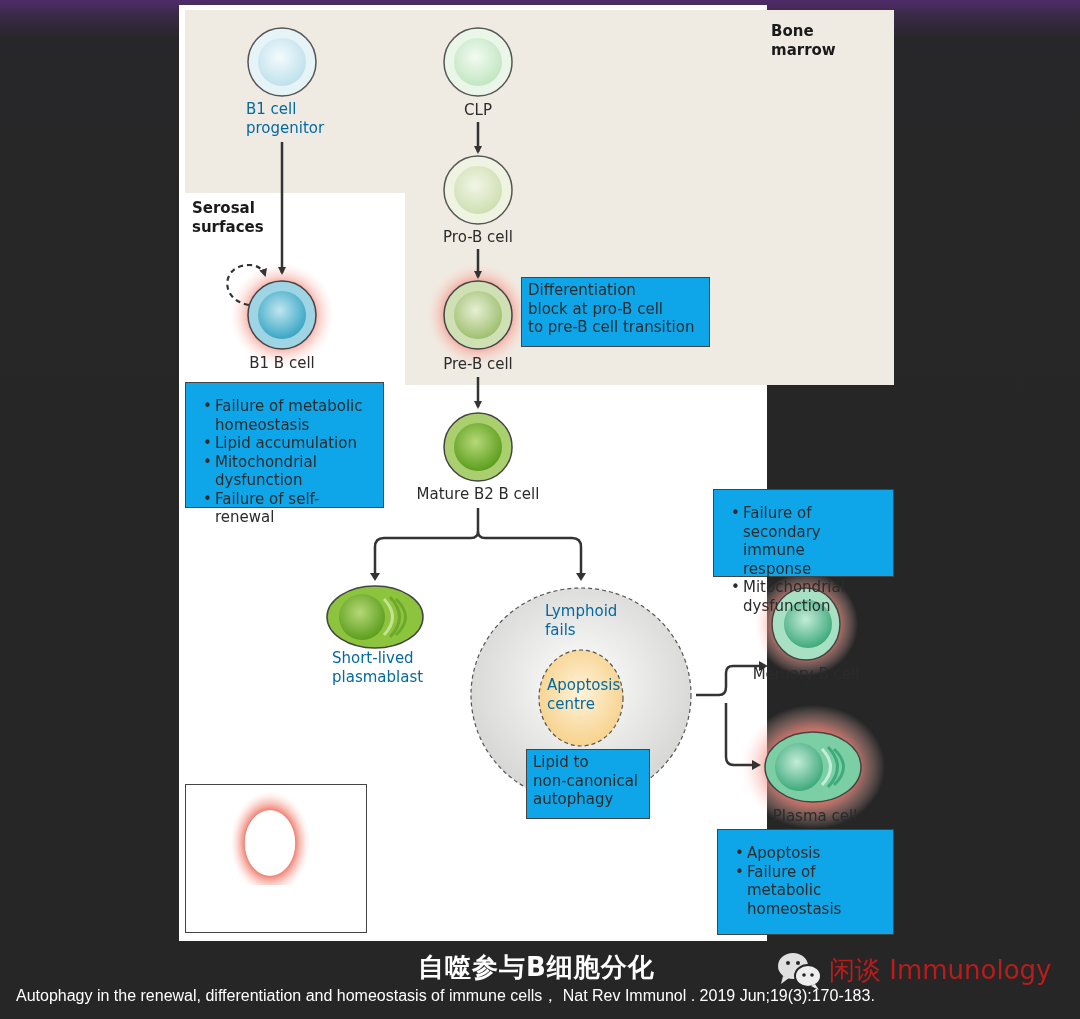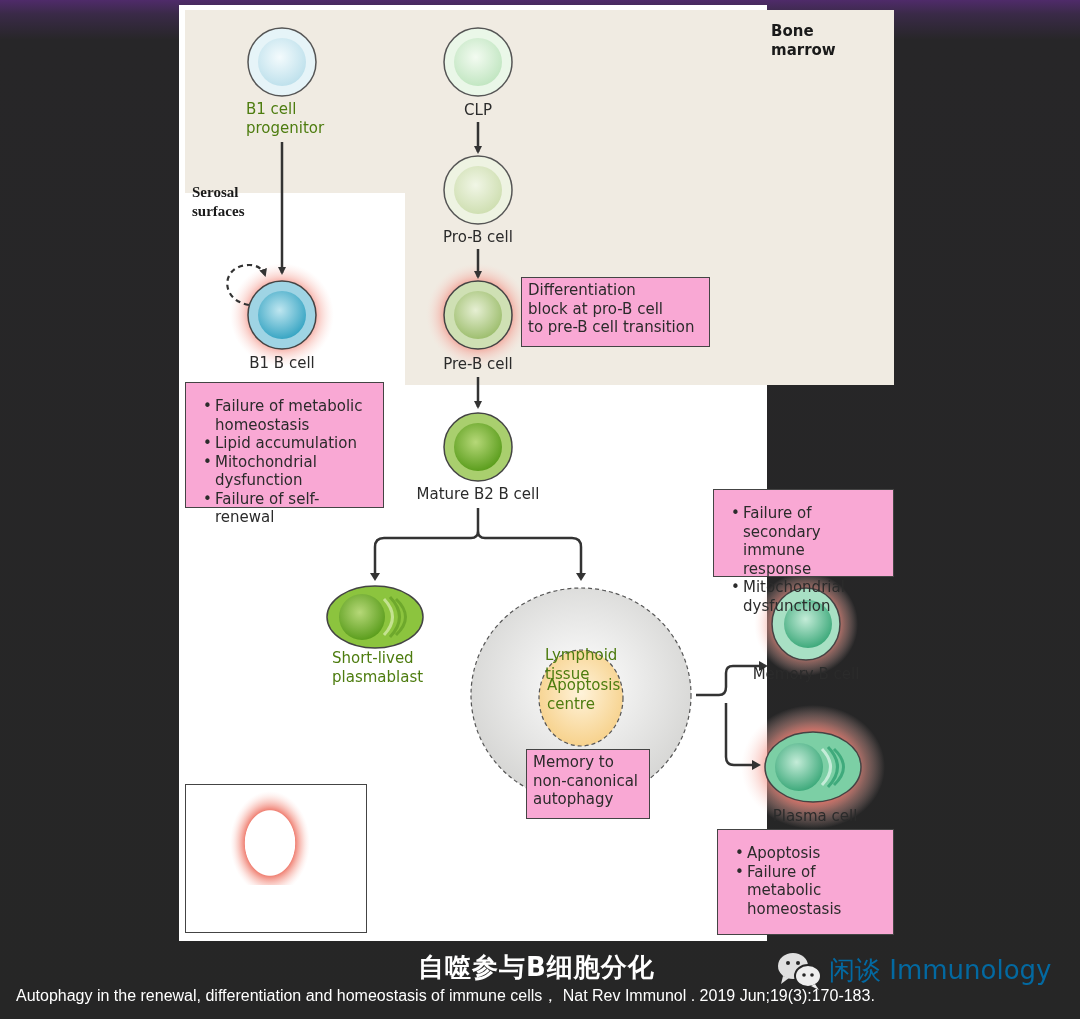--- a/index.html
+++ b/index.html
@@ -4,29 +4,29 @@
 <style>
   html,body{margin:0;padding:0;}
   body{width:1080px;height:1019px;position:relative;overflow:hidden;
        background:linear-gradient(#4f2b6a 0px,#3a2a48 14px,#272628 40px,#262626 100%);
        font-family:"DejaVu Sans","Liberation Sans",sans-serif;}
   .figure{position:absolute;left:179px;top:5px;width:588px;height:936px;background:#fff;}
   .bm{position:absolute;left:6px;top:5px;width:709px;height:375px;background:#f0ebe2;}
   .serosal-cut{position:absolute;left:6px;top:188px;width:220px;height:200px;background:#fff;}
   .bm-label,.ser-label{position:absolute;font-weight:bold;font-size:15px;color:#1a1a1a;line-height:19px;}
   .lbl{position:absolute;font-size:15px;color:#2b2b2b;text-align:center;line-height:19px;white-space:nowrap;transform:translateX(-50%);}
-  .lbl-left{position:absolute;font-size:15px;color:#4d7c0f;line-height:19px;white-space:nowrap;}
-  .box{position:absolute;background:#f9a8d4;border:1.5px solid #444;font-size:15px;color:#2b2b2b;line-height:18.5px;padding:3px 6px;box-sizing:border-box;}
+  .lbl-left{position:absolute;font-size:15px;color:#0369a1;line-height:19px;white-space:nowrap;}
+  .box{position:absolute;background:#0ea5e9;border:1.5px solid #444;font-size:15px;color:#2b2b2b;line-height:18.5px;padding:3px 6px;box-sizing:border-box;}
   .box ul{margin:11px;padding:0;list-style:none;}
   .box li{position:relative;padding-left:12px;}
   .box li:before{content:"•";position:absolute;left:0;}
   .legend{position:absolute;left:6px;top:779px;width:182px;height:149px;border:1.5px solid #444;box-sizing:border-box;background:#fff;}
   svg.overlay{position:absolute;left:0;top:0;}
   .caption-cn{position:absolute;left:418px;top:950px;font-size:26px;font-weight:bold;color:#fff;letter-spacing:1px;text-align:right;}
-  .brand{position:absolute;left:775px;top:950px;color:#0369a1;font-size:26px;display:flex;align-items:center;gap:6px;}
+  .brand{position:absolute;left:775px;top:950px;color:#b91c1c;font-size:26px;display:flex;align-items:center;gap:6px;}
   .citation{position:absolute;left:16px;top:986px;color:#fff;font-size:16px;white-space:nowrap;font-family:"Liberation Sans",sans-serif;}
 </style>
 </head>
 <body>
 
 <div class="figure">
   <div class="bm"></div>
   <div class="serosal-cut"></div>
 
   <svg class="overlay" width="725" height="936">
@@ -138,41 +138,41 @@
     <g>
       <ellipse cx="634" cy="762" rx="48" ry="35" fill="#7ccfa5" stroke="#444" stroke-width="1.5"></ellipse>
       <circle cx="620" cy="762" r="24" fill="url(#gMem)"></circle>
       <path d="M643,744 Q660,762 643,780" fill="none" stroke="#c4ecd8" stroke-width="3"></path>
       <path d="M649,742 Q668,762 649,782" fill="none" stroke="#3faa7c" stroke-width="3"></path>
       <path d="M655,744 Q674,762 655,780" fill="none" stroke="#3faa7c" stroke-width="3"></path>
     </g>
   </svg>
 
   <div class="bm-label" style="left:592px;top:17px;">Bone marrow</div>
-  <div class="ser-label" style="left:13px;top:178px;font-family:Liberation Serif, serif;">
+  <div class="ser-label" style="left:13px;top:194px;">
     <div>Serosal</div>
     <div>surfaces</div>
   </div>
 
   <div class="lbl-left" style="left:67px;top:95px;">
     <div>B1 cell</div>
     <div>progenitor</div>
   </div>
   <div class="lbl" style="left:299px;top:96px;">CLP</div>
   <div class="lbl" style="left:299px;top:223px;">Pro-B cell</div>
   <div class="lbl" style="left:103px;top:349px;">B1 B cell</div>
   <div class="lbl" style="left:299px;top:350px;">Pre-B cell</div>
   <div class="lbl" style="left:299px;top:480px;">Mature B2 B cell</div>
   <div class="lbl-left" style="left:153px;top:644px;">
     <div>Short-lived</div>
     <div>plasmablast</div>
   </div>
-  <div class="lbl-left" style="left:366px;top:597px;margin-top:44px;">
+  <div class="lbl-left" style="left:366px;top:597px;">
     <div>Lymphoid</div>
-    <div>tissue</div>
+    <div>fails</div>
   </div>
   <div class="lbl-left" style="left:368px;top:671px;">
     <div>Apoptosis</div>
     <div>centre</div>
   </div>
   <div class="lbl" style="left:627px;top:660px;">Memory B cell</div>
   <div class="lbl" style="left:636px;top:802px;">Plasma cell</div>
 
   <div class="box" style="left:342px;top:272px;width:189px;height:70px;">
     <div>Differentiation</div>
@@ -190,21 +190,21 @@
   </div>
 
   <div class="box" style="left:534px;top:484px;width:181px;height:88px;">
     <ul>
       <li>Failure of secondary immune response</li>
       <li>Mitochondrial dysfunction</li>
     </ul>
   </div>
 
   <div class="box" style="left:347px;top:744px;width:124px;height:70px;">
-    <div>Memory to</div>
+    <div>Lipid to</div>
     <div>non-canonical</div>
     <div>autophagy</div>
   </div>
 
   <div class="box" style="left:538px;top:824px;width:177px;height:106px;">
     <ul>
       <li>Apoptosis</li>
       <li>Failure of metabolic homeostasis</li>
     </ul>
   </div>

